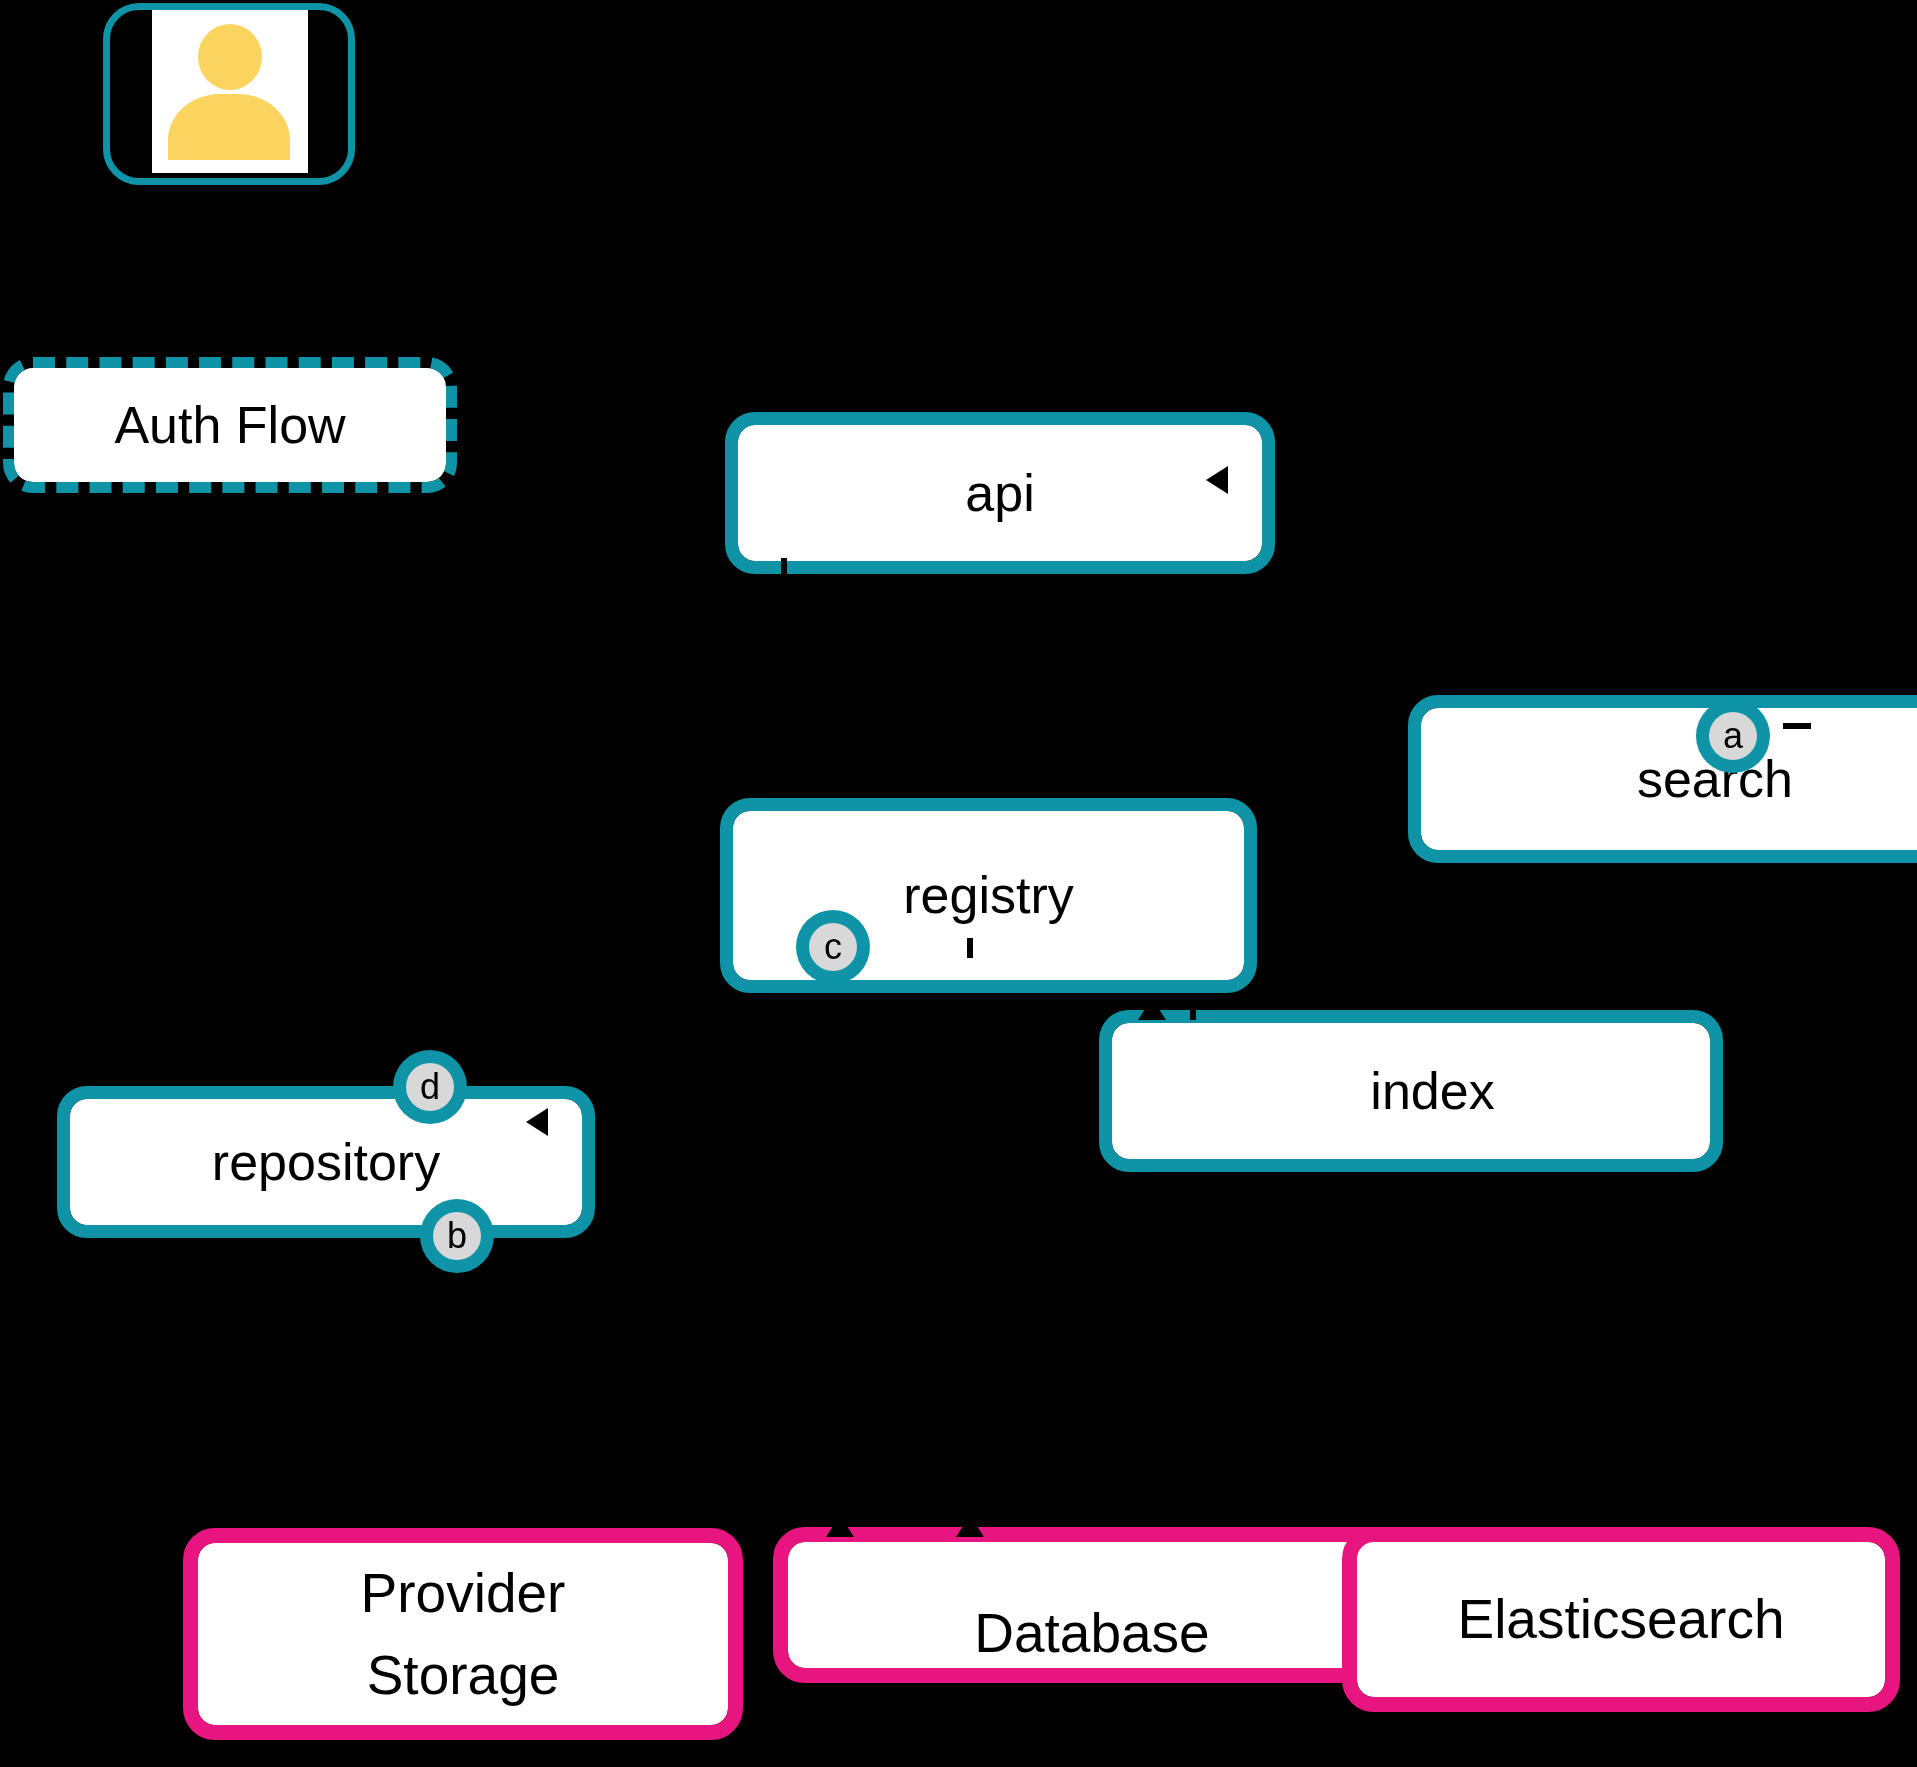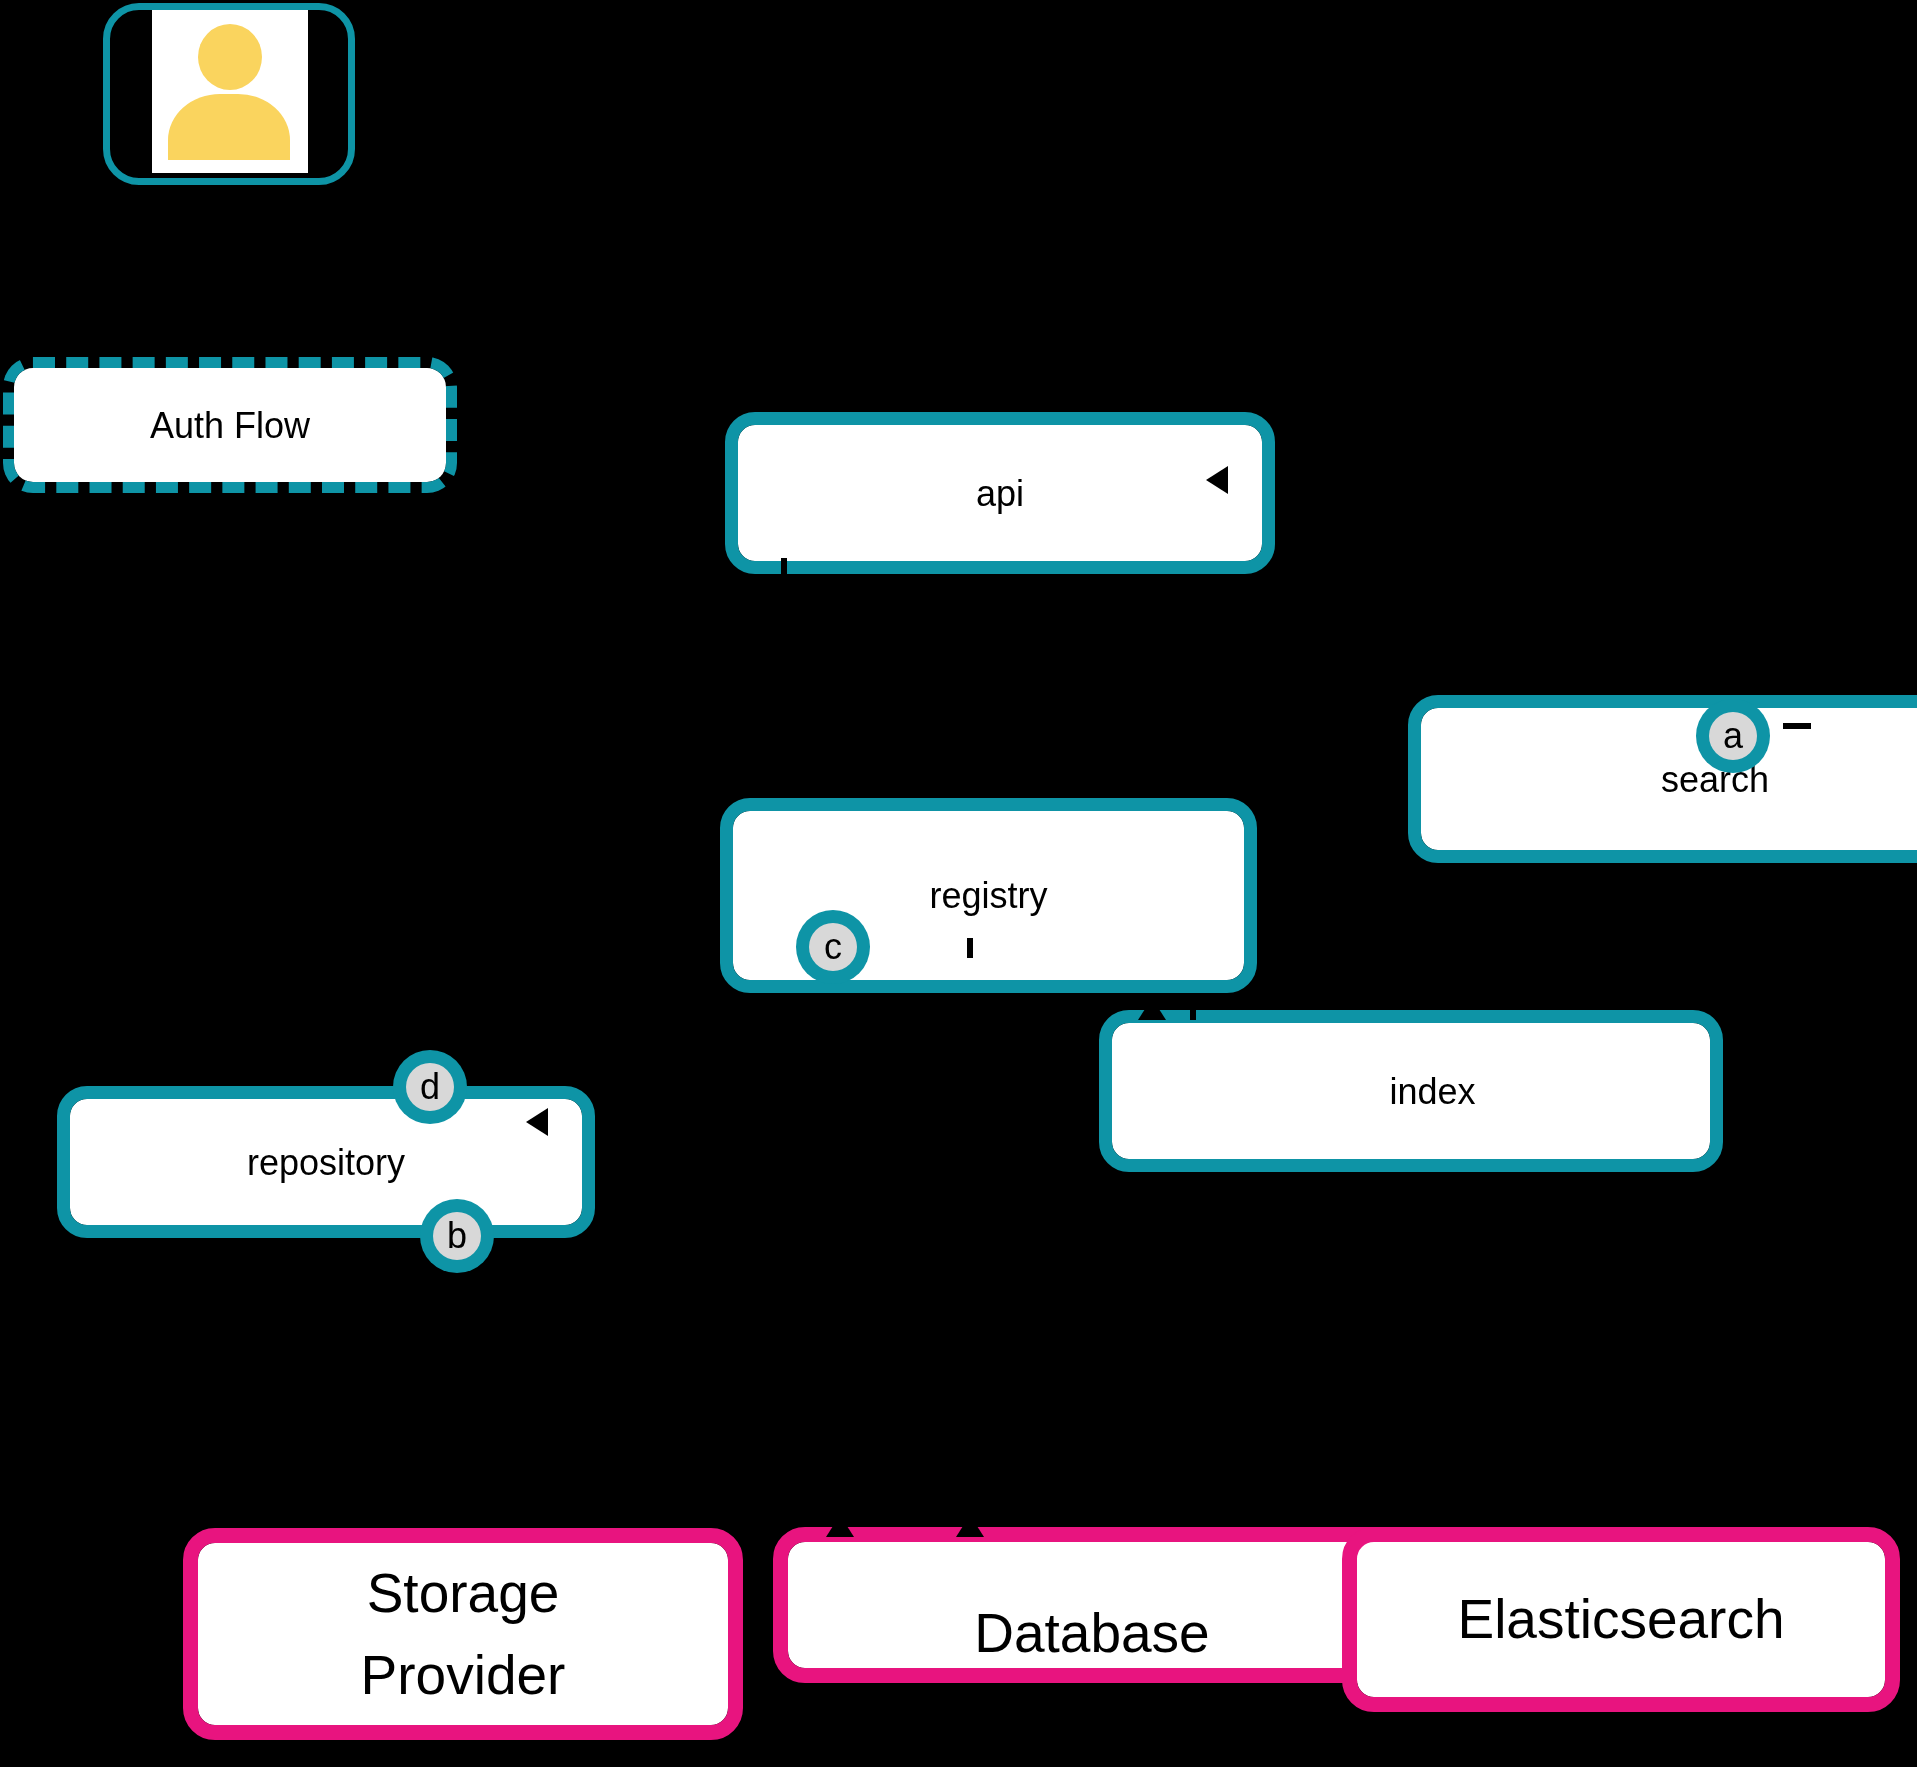--- a/index.html
+++ b/index.html
@@ -3,21 +3,21 @@
 <meta charset="utf-8">
 <style>
   html,body{margin:0;padding:0;background:#000;}
   body{position:relative;width:1917px;height:1767px;overflow:hidden;
        font-family:"Liberation Sans","DejaVu Sans",sans-serif;color:#000;}
   *{box-sizing:border-box;}
 
   
   .node{position:absolute;background:#fff;background-clip:padding-box;
         display:flex;align-items:center;justify-content:center;
-        text-align:center;font-size:36px;color:#000;line-height:1.25;}
+        text-align:center;font-size:52px;color:#000;line-height:1.25;}
   .teal{border:13px solid #0E94A6;border-radius:30px;margin-left:47px;}
   .teal-dashed{border:11px dashed #0E94A6;border-radius:30px;}
   .pink{border:15px solid #E8147F;border-radius:32px;font-size:55px;}
 
   
   #node-auth-flow{left:3px;top:357px;width:454px;height:136px;}
   #node-api{left:678px;top:412px;width:550px;height:162px;}
   #node-search{left:1361px;top:695px;width:614px;height:168px;}
   #node-registry{left:673px;top:798px;width:537px;height:195px;}
   #node-index{left:1052px;top:1010px;width:624px;height:162px;padding-left:43px;}
@@ -84,22 +84,22 @@
 </div>
 <div class="node teal" id="node-index">
   <span>index</span>
 </div>
 <div class="node teal" id="node-repository">
   <span>repository</span>
 </div>
 
 <div class="node pink" id="node-storage-provider">
   <span>
+    <span style="display:block">Provider</span>
     <span style="display:block">Storage</span>
-    <span style="display:block">Provider</span>
   </span>
 </div>
 <div class="node pink" id="node-database">
   <span>Database</span>
 </div>
 <div class="node pink" id="node-elasticsearch">
   <span>Elasticsearch</span>
 </div>
 
 <div class="badge" id="badge-a">

